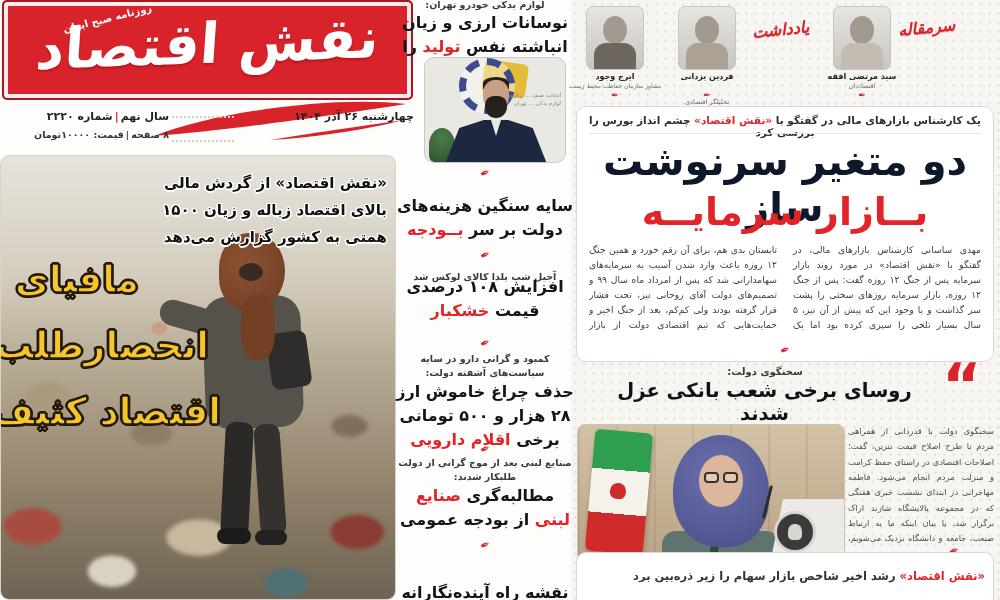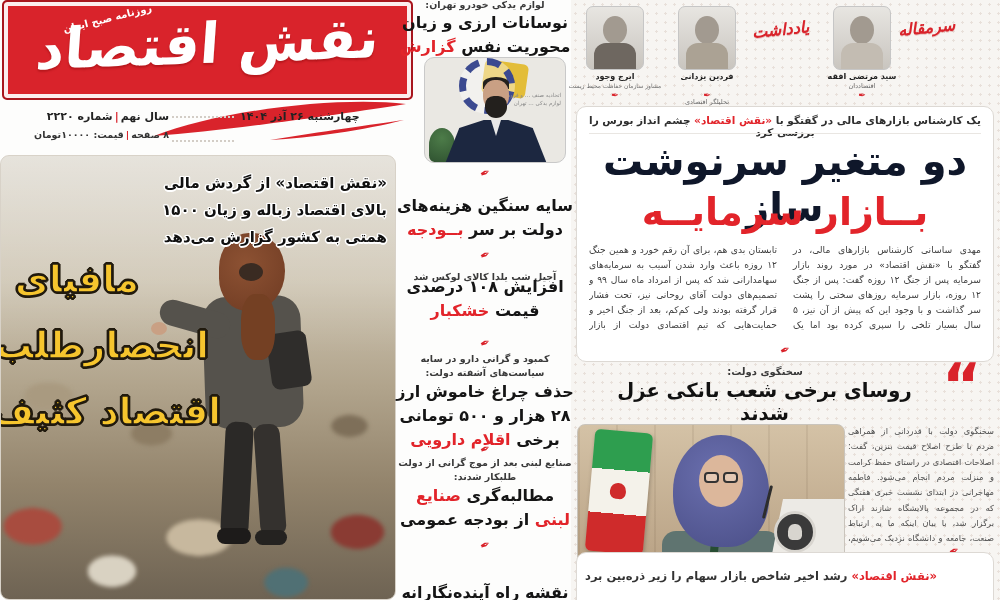--- a/index.html
+++ b/index.html
@@ -19,21 +19,21 @@
     border:2px solid #a8161e; border-radius:5px; box-shadow:inset 0 0 0 4px rgba(255,255,255,.92); overflow:hidden; }
   .mast-title { position:absolute; right:8px; left:8px; top:8px; text-align:center;
     color:#fff; font-weight:bold; font-size:56px; line-height:1.2; transform:rotate(-2deg) skewX(-6deg);
     text-shadow:0 2px 2px rgba(120,0,0,.35); white-space:nowrap; }
   .mast-tag { position:absolute; right:258px; top:10px; color:#fff; font-size:10px; font-weight:bold;
     transform:rotate(-14deg); line-height:1.3; text-align:center; }
 
   .info-line1 { font-size:11px; font-weight:bold; color:#222; }
   .info-line2 { font-size:9.5px; font-weight:bold; color:#333; margin-top:6px; }
   .pipe { color:#d9232b; font-weight:bold; padding:0 2px; }
-  .date-block { right:588px;  left:auto; top:110px; width:172px; text-align:left; }
+  .date-block { right:560px;  left:auto; top:110px; width:172px; text-align:center; }
   .issue-block { left:4px; top:110px; width:165px; text-align:right; direction:rtl; }
   .microdots { height:0; border-top:2px dotted #d3cdc6; }
 
   
   .lp-card { left:0; top:155px; width:396px; height:445px; border-radius:9px; overflow:hidden; border:1px solid #d8d2c8;
     background:linear-gradient(180deg,#d9d4c9 0%,#cdc4b1 28%,#b1a48c 52%,#93846c 74%,#6e6353 100%); }
   .lp-haze { left:0; top:0; width:100%; height:45%; background:linear-gradient(180deg,rgba(255,255,255,.35),rgba(255,255,255,0)); }
   .lp-trash1 { left:0; top:180px; width:396px; height:150px; filter:blur(2px);
     background:
      radial-gradient(40px 22px at 12% 40%, #a99a80 0 60%, transparent 61%),
@@ -129,21 +129,21 @@
   .gp-glass2 { left:145px; top:47px; width:15px; height:11px; border:2px solid #333; border-radius:4px; background:rgba(255,255,255,.25); }
   .gp-body { left:84px; top:106px; width:118px; height:40px; background:#5f7470; border-radius:14px 14px 0 0; }
   .gp-lanyard { left:132px; top:108px; width:8px; height:38px; background:#274d33; transform:rotate(6deg); }
   .gp-podium { left:178px; top:74px; width:90px; height:72px; background:#eceae5; clip-path:polygon(14% 100%, 30% 0, 100% 0, 100% 100%); }
   .gp-emblem { left:196px; top:86px; width:42px; height:42px; background:#3a3a3a; border-radius:50%; border:3px solid #d8d5cf; }
   .gp-emblem-core { left:210px; top:99px; width:14px; height:16px; background:#d8d5cf; border-radius:45% 45% 30% 30%; }
   .gp-mic { left:188px; top:60px; width:3px; height:34px; background:#2d2d2d; transform:rotate(14deg); border-radius:2px; }
 
   
   .strip { left:576px; top:552px; width:418px; height:58px; background:#fff; border:1px solid #ddd9d4; border-radius:10px; }
-  .strip-text { position:absolute; top:16px; left:8px; right:8px; text-align:left; font-size:11.5px; font-weight:bold; color:#333; }
+  .strip-text { position:absolute; top:16px; left:8px; right:8px; text-align:right; font-size:11.5px; font-weight:bold; color:#333; }
 
   .swoosh { left:150px; top:94px; width:262px; height:50px; }
 </style>
 </head>
 <body>
 
 <div id="page">
 
   <div class="abs dots"></div>
 
@@ -189,21 +189,21 @@
       <div>«نقش اقتصاد»  از گردش مالی</div>
       <div>بالای اقتصاد زباله و زیان ۱۵۰۰</div>
       <div>همتی به کشور گزارش می‌دهد</div>
     </div>
     <div class="lp-yellow" style="left:14px; top:102px;">مافیای</div>
     <div class="lp-yellow" style="left:-6px; top:168px;">انحصارطلب</div>
     <div class="lp-yellow" style="left:-10px; top:234px;">اقتصاد کثیف</div>
   </div>
 
   <div class="abs mid-kicker" style="top:-2px;">لوازم یدکی خودرو تهران:</div>
-  <div class="abs mid-head" style="top:11px;"><span>نوسانات ارزی و زیان محوریت نفس </span><span class="red">گزارش</span><span> را گرفت</span></div>
+  <div class="abs mid-head" style="top:11px;"><span>نوسانات ارزی و زیان انباشته نفس </span><span class="red">تولید</span><span> را گرفت</span></div>
 
   <div class="abs mp-card">
     <div class="abs mp-yellow"></div>
     <div class="abs mp-gear"></div>
     <div class="mp-backdrop-line" style="right:4px; top:34px;">اتحادیه صنف … و فروشندگان</div>
     <div class="mp-backdrop-line" style="right:4px; top:42px;">لوازم یدکی … تهران</div>
     <div class="abs mp-plant"></div>
     <div class="abs mp-hair"></div>
     <div class="abs mp-head"></div>
     <div class="abs mp-beard"></div>

